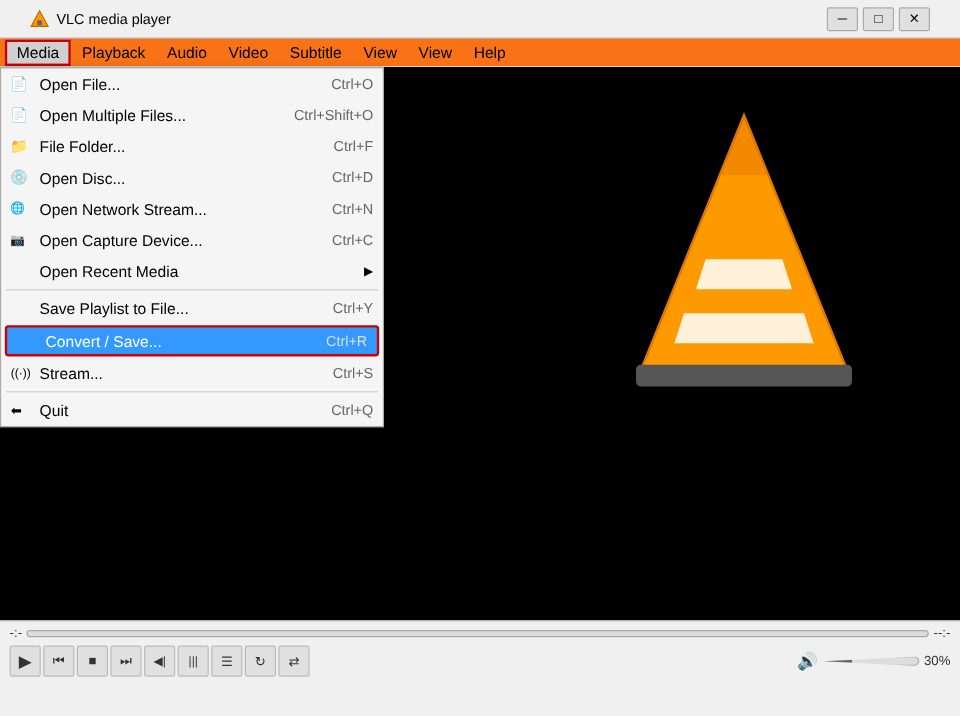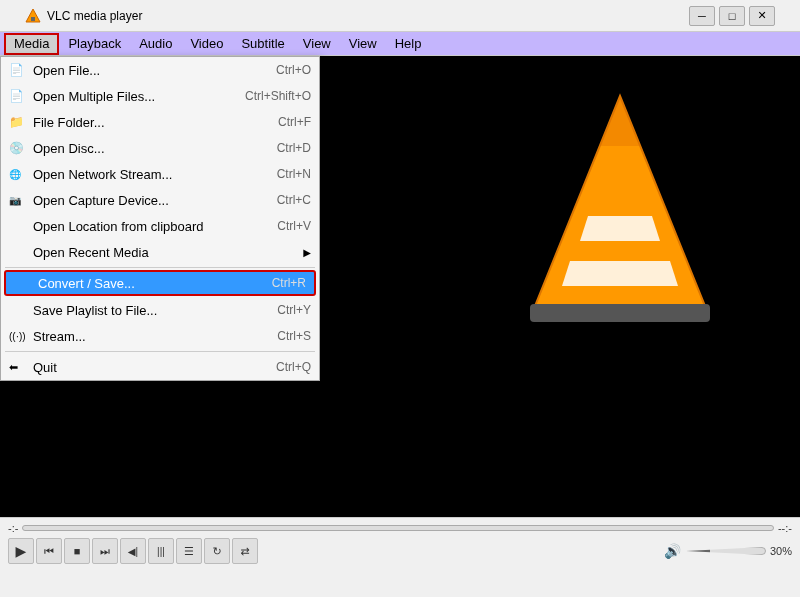--- a/index.html
+++ b/index.html
@@ -45,21 +45,21 @@
       border-radius: 2px;
       display: flex;
       align-items: center;
       justify-content: center;
       font-size: 11px;
       cursor: pointer;
     }
 
     
     .menu-bar {
-      background: #c4b5fd;
+      background: #f97316;
       height: 24px;
       display: flex;
       align-items: center;
       padding: 0 4px;
       border-bottom: 1px solid #ccc;
     }
     .menu-item {
       padding: 2px 8px;
       cursor: pointer;
       font-size: 13px;
@@ -303,44 +303,39 @@
     <span class="item-label">Open Network Stream...</span>
     <span class="item-shortcut">Ctrl+N</span>
   </div>
 
   <div class="dropdown-item">
     <span class="item-icon" style="font-size:10px">📷</span>
     <span class="item-label">Open Capture Device...</span>
     <span class="item-shortcut">Ctrl+C</span>
   </div>
 
-  <div class="dropdown-item">
-    <span class="item-icon"></span>
-    <span class="item-label">Open Location from clipboard</span>
-    <span class="item-shortcut">Ctrl+V</span>
-  </div>
 
   <div class="dropdown-item">
     <span class="item-icon"></span>
     <span class="item-label">Open Recent Media</span>
     <span class="arrow-icon">▶</span>
   </div>
 
   <div class="dropdown-separator"></div>
+
+  <div class="dropdown-item">
+    <span class="item-icon"></span>
+    <span class="item-label">Save Playlist to File...</span>
+    <span class="item-shortcut">Ctrl+Y</span>
+  </div>
 
   <div class="dropdown-item highlighted">
     <span class="item-icon"></span>
     <span class="item-label">Convert / Save...</span>
     <span class="item-shortcut">Ctrl+R</span>
-  </div>
-
-  <div class="dropdown-item">
-    <span class="item-icon"></span>
-    <span class="item-label">Save Playlist to File...</span>
-    <span class="item-shortcut">Ctrl+Y</span>
   </div>
 
   <div class="dropdown-item">
     <span class="item-icon" style="font-size:10px">((·))</span>
     <span class="item-label">Stream...</span>
     <span class="item-shortcut">Ctrl+S</span>
   </div>
 
   <div class="dropdown-separator"></div>
 

